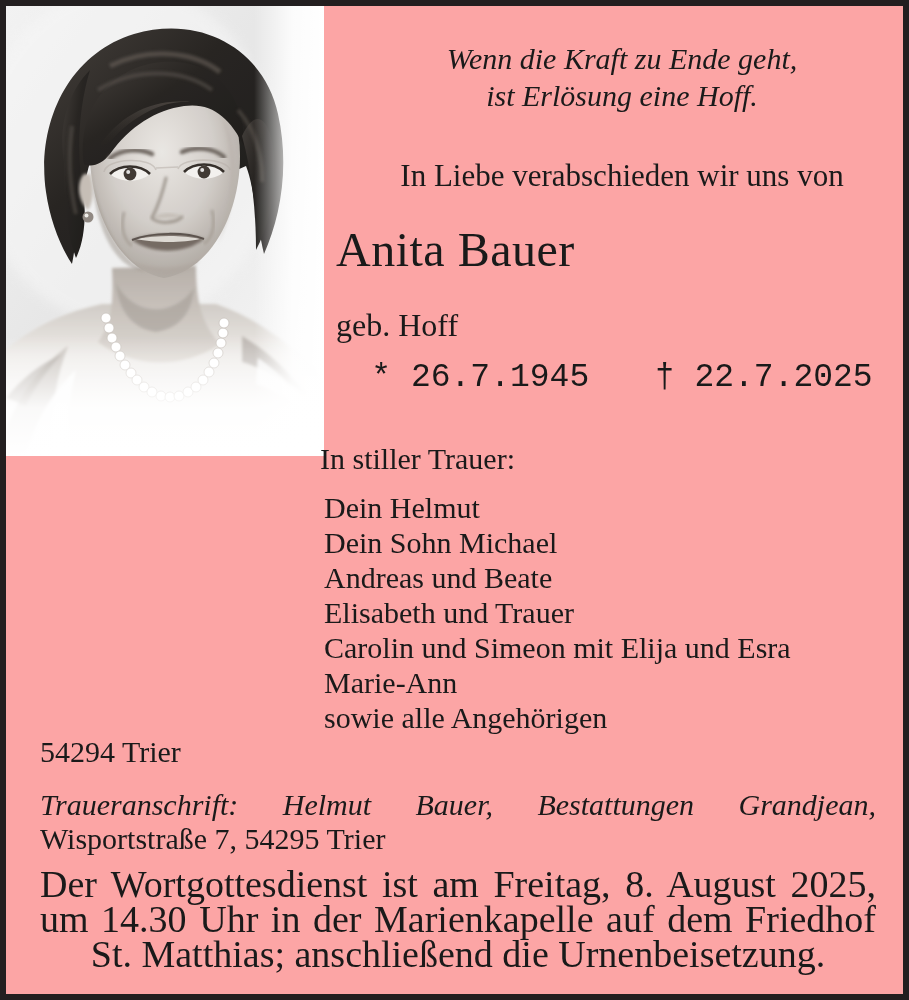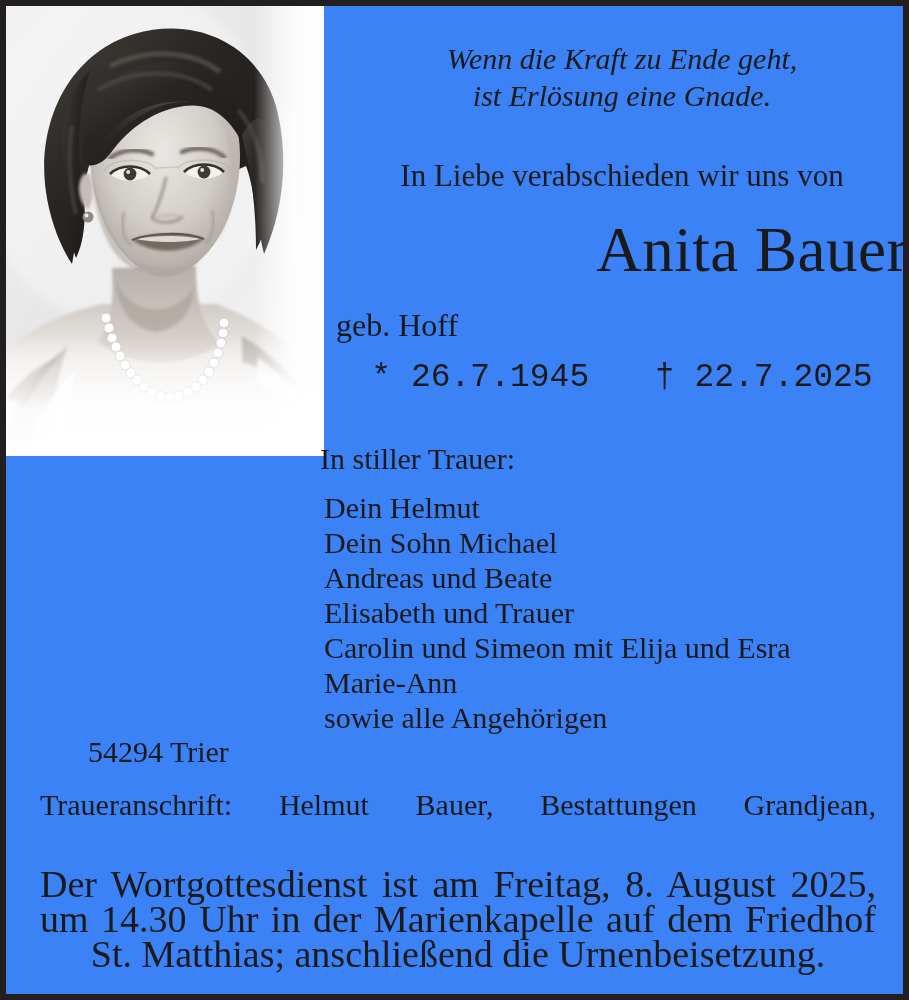--- a/index.html
+++ b/index.html
@@ -11,21 +11,21 @@
   body {
     font-family: "Liberation Serif", "DejaVu Serif", serif;
     color: #1a1a1a;
   }
 
   .notice {
     position: relative;
     width: 909px;
     height: 1000px;
     box-sizing: border-box;
-    background: #3b82f6;
+    background: #fca5a5;
     border: 6px solid #231f20;
     overflow: hidden;
   }
 
   
   .portrait {
     position: absolute;
     left: 0px;
     top: 0px;
     width: 318px;
@@ -79,22 +79,22 @@
     text-align: center;
     font-size: 31px;
     line-height: 36px;
   }
 
   .name {
     position: absolute;
     left: 330px;
     top: 206px;
     width: 572px;
-    text-align: right;
-    font-size: 63px;
+    text-align: left;
+    font-size: 48px;
     line-height: 76px;
     letter-spacing: 0.5px;
   }
 
   .maiden {
     position: absolute;
     left: 330px;
     top: 300px;
     width: 572px;
     text-align: left;
@@ -133,21 +133,20 @@
     line-height: 35px;
   }
   .mourn-list div { white-space: nowrap; }
 
   .city {
     position: absolute;
     left: 34px;
     top: 728px;
     font-size: 30px;
     line-height: 36px;
-    margin-left: 48px;
   }
 
   .contact {
     position: absolute;
     left: 34px;
     top: 782px;
     width: 836px;
     font-size: 30px;
     line-height: 34px;
     text-align: justify;
@@ -324,21 +323,21 @@
       </g>
 
       <rect x="0" y="0" width="318" height="450" fill="#ffffff" opacity="0.04"></rect>
     </svg>
     <div class="fade-right"></div>
     <div class="fade-bottom"></div>
   </div>
 
   <div class="epitaph">
     <div>Wenn die Kraft zu Ende geht,</div>
-    <div>ist Erlösung eine Gnade.</div>
+    <div>ist Erlösung eine Hoff.</div>
   </div>
 
   <div class="intro">In Liebe verabschieden wir uns von</div>
 
   <div class="name">Anita Bauer</div>
 
   <div class="maiden">geb. Hoff</div>
 
   <div class="dates">
     <span>*</span>
@@ -356,21 +355,22 @@
     <div>Andreas und Beate</div>
     <div>Elisabeth und Trauer</div>
     <div>Carolin und Simeon mit Elija und Esra</div>
     <div>Marie-Ann</div>
     <div>sowie alle Angehörigen</div>
   </div>
 
   <div class="city">54294 Trier</div>
 
   <div class="contact">
-    <span class="jline" style="display: block; text-align: justify; text-align-last: justify;">Traueranschrift: Helmut Bauer, Bestattungen Grandjean,</span>
+    <span class="jline" style="display: block; text-align: justify; text-align-last: justify; font-style: italic;">Traueranschrift: Helmut Bauer, Bestattungen Grandjean,</span>
+    <span class="jline last">Wisportstraße 7, 54295 Trier</span>
   </div>
 
   <div class="service">
     <span class="jline" style="display: block; text-align: justify; text-align-last: justify;">Der Wortgottesdienst ist am Freitag, 8. August 2025,</span>
     <span class="jline" style="display: block; text-align: justify; text-align-last: justify;">um 14.30 Uhr in der Marienkapelle auf dem Friedhof</span>
     <span class="jline last">St. Matthias; anschließend die Urnenbeisetzung.</span>
   </div>
 
 </div>
 

